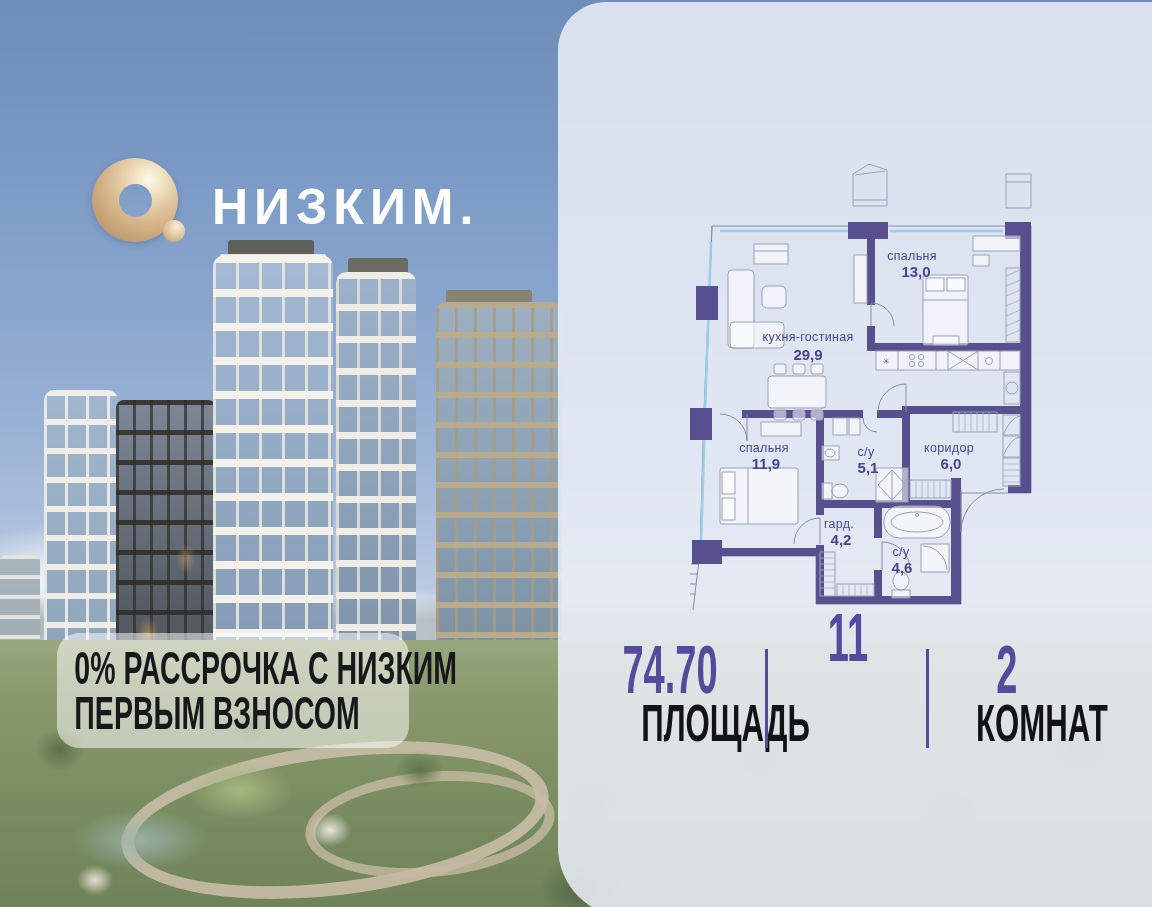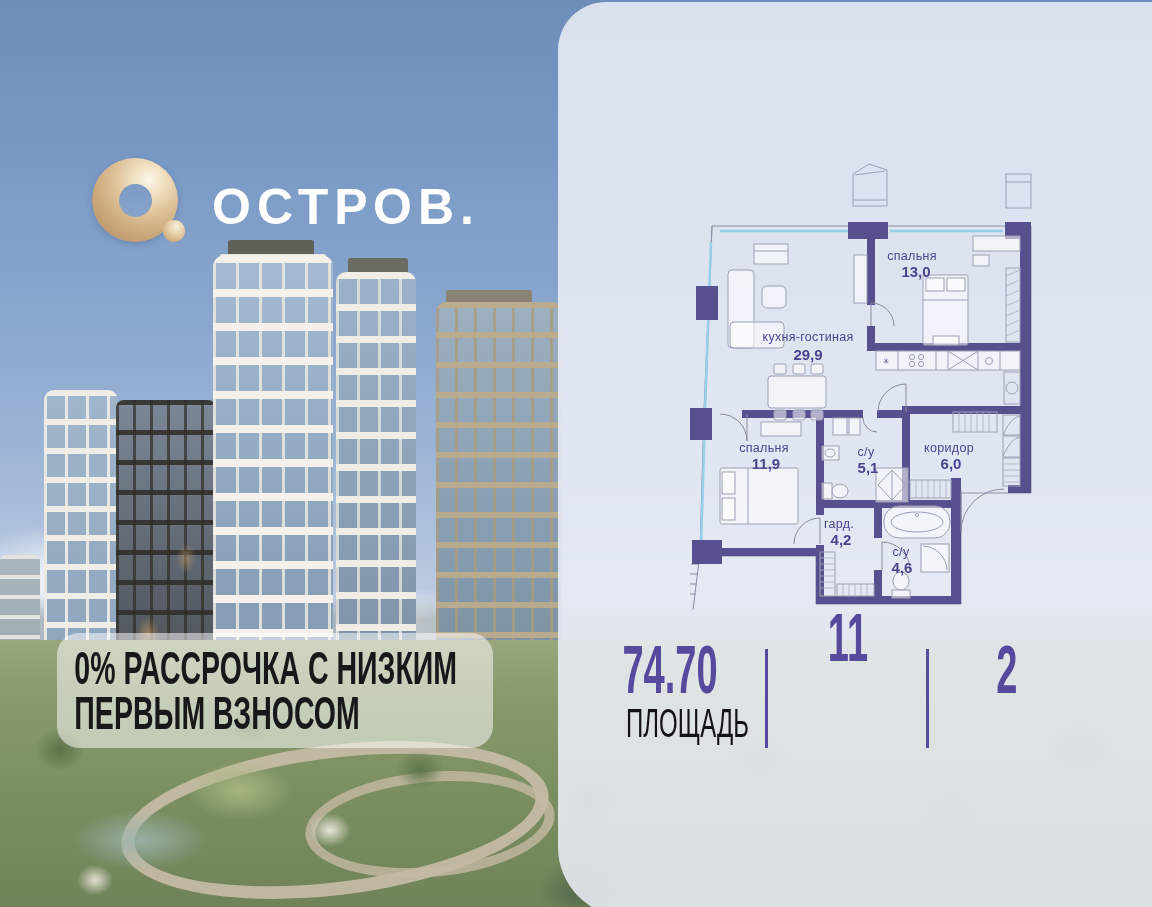--- a/index.html
+++ b/index.html
@@ -77,29 +77,29 @@
   .torus{left:92px;top:158px;width:86px;height:84px;border-radius:50%;
     background:radial-gradient(circle at 66% 26%,#fcf7ea 0%,#f2e4c6 16%,#e0c59d 38%,#cdab7c 62%,#b9976c 84%,#c5a378 100%);
     box-shadow:0 2px 6px rgba(40,60,100,.25);}
   .torus-hole{left:50%;top:50%;width:33px;height:33px;margin:-16.5px 0 0 -16.5px;border-radius:50%;
     background:linear-gradient(180deg,#7e9bc5,#87a3cb);}
   .torus-dot{left:163px;top:220px;width:22px;height:22px;border-radius:50%;
     background:radial-gradient(circle at 62% 30%,#f8f0dd 0%,#e3c9a1 45%,#c7a577 85%);}
   .wordmark{left:212px;top:180px;font-size:50px;font-weight:700;color:#fff;
     letter-spacing:6px;line-height:54px;}
   
-  .promo{left:57px;top:633px;width:436px;height:115px;border-radius:22px;
+  .promo{left:57px;top:633px;width:352px;height:115px;border-radius:22px;
     background:rgba(255,255,255,.52);}
   .promo-text{padding:13px 0 0 28px;font-size:46px;line-height:45px;font-weight:700;
     color:#18181b;transform:scaleX(.62);transform-origin:left top;white-space:nowrap;}
   
   .stat{position:absolute;width:150px;text-align:center;}
   .stat-number{display:block;height:64px;font-size:68px;line-height:62px;font-weight:700;color:#564a9c;}
   .stat-number span{display:inline-block;transform:scaleX(.56);transform-origin:center;white-space:nowrap;}
-  .stat-label{display:block;margin-top:4px;font-size:40px;line-height:34px;font-weight:400;color:#131316;}
+  .stat-label{display:block;margin-top:4px;font-size:52px;line-height:34px;font-weight:700;color:#131316;}
   .stat-label span{display:inline-block;transform:scaleX(.60);transform-origin:center;white-space:nowrap;}
   .vdiv{width:3px;height:99px;background:#564a9c;}
   
   .plan{left:690px;top:160px;width:360px;height:460px;}
   .plan text{font-family:"Liberation Sans",sans-serif;fill:#4a4490;}
   .rname{font-size:12.5px;letter-spacing:.3px;}
   .rarea{font-size:15px;font-weight:600;}
   .wall{fill:#57508e;}
   .furn{stroke:#9ba1b6;stroke-width:1;fill:rgba(255,255,255,.55);}
   .furnl{stroke:#9ba1b6;stroke-width:1;fill:none;}
@@ -130,21 +130,21 @@
   <div class="abs ring1"></div>
   <div class="abs ring2"></div>
   <div class="abs park-detail"></div>
 
   <div class="abs card"></div>
 
   <div class="abs torus">
     <div class="abs torus-hole"></div>
   </div>
   <div class="abs torus-dot"></div>
-  <div class="abs wordmark">ОСТРОВ.</div>
+  <div class="abs wordmark">НИЗКИМ.</div>
 
   <div class="abs promo">
     <div class="promo-text">
       <div>0% РАССРОЧКА С НИЗКИМ</div>
       <div>ПЕРВЫМ ВЗНОСОМ</div>
     </div>
   </div>
 
   <svg class="abs plan" viewBox="0 0 360 460" width="360" height="460">
 
@@ -323,15 +323,16 @@
     <span class="stat-number"><span>74.70</span></span>
     <span class="stat-label"><span>ПЛОЩАДЬ</span></span>
   </div>
   <div class="abs vdiv" style="left:765px;top:649px;"></div>
   <div class="stat" style="left:773px;top:606px;">
     <span class="stat-number"><span>11</span></span>
   </div>
   <div class="abs vdiv" style="left:926px;top:649px;"></div>
   <div class="stat" style="left:932px;top:638px;">
     <span class="stat-number"><span>2</span></span>
+    <span class="stat-label"><span>КОМНАТ</span></span>
   </div>
 
 </div>
 
 </body></html>

